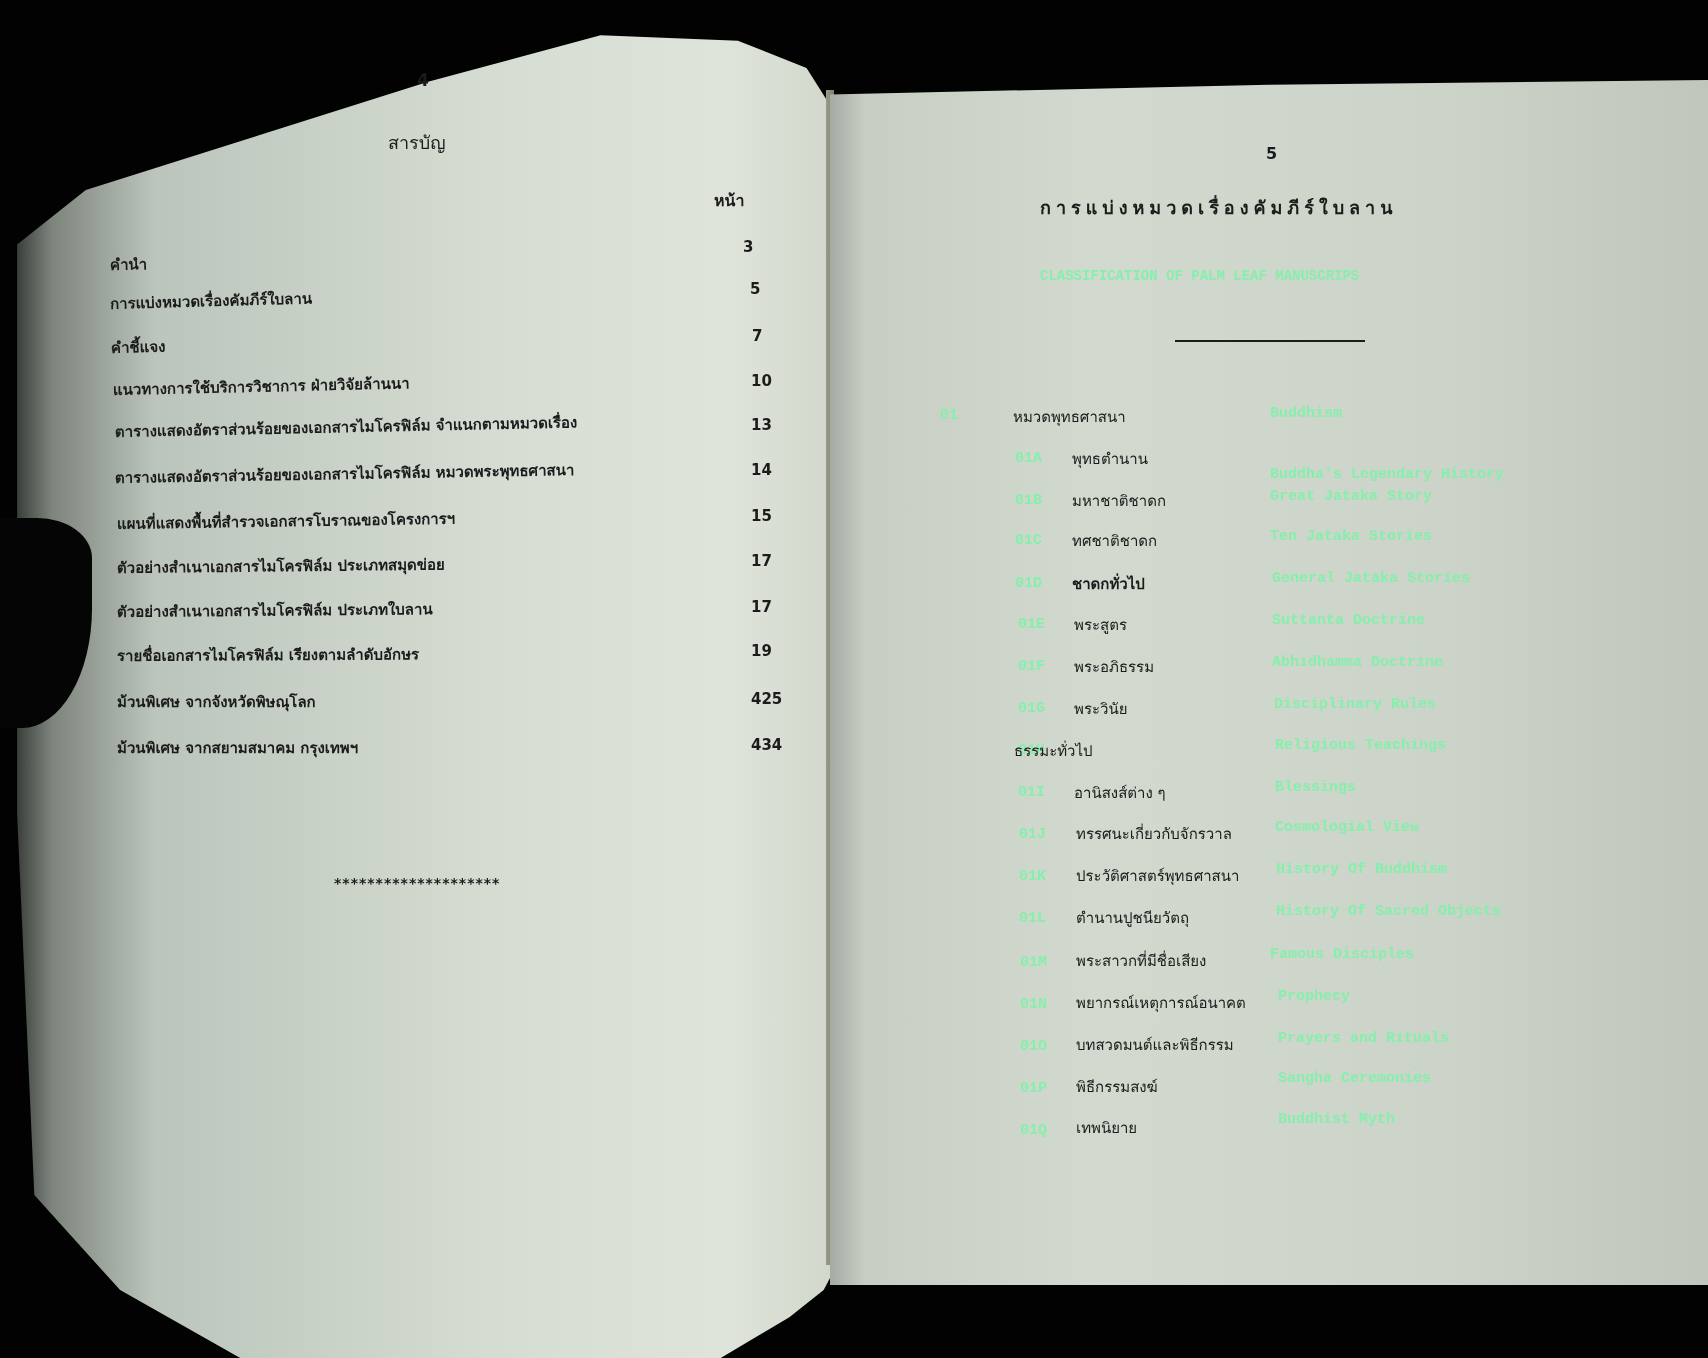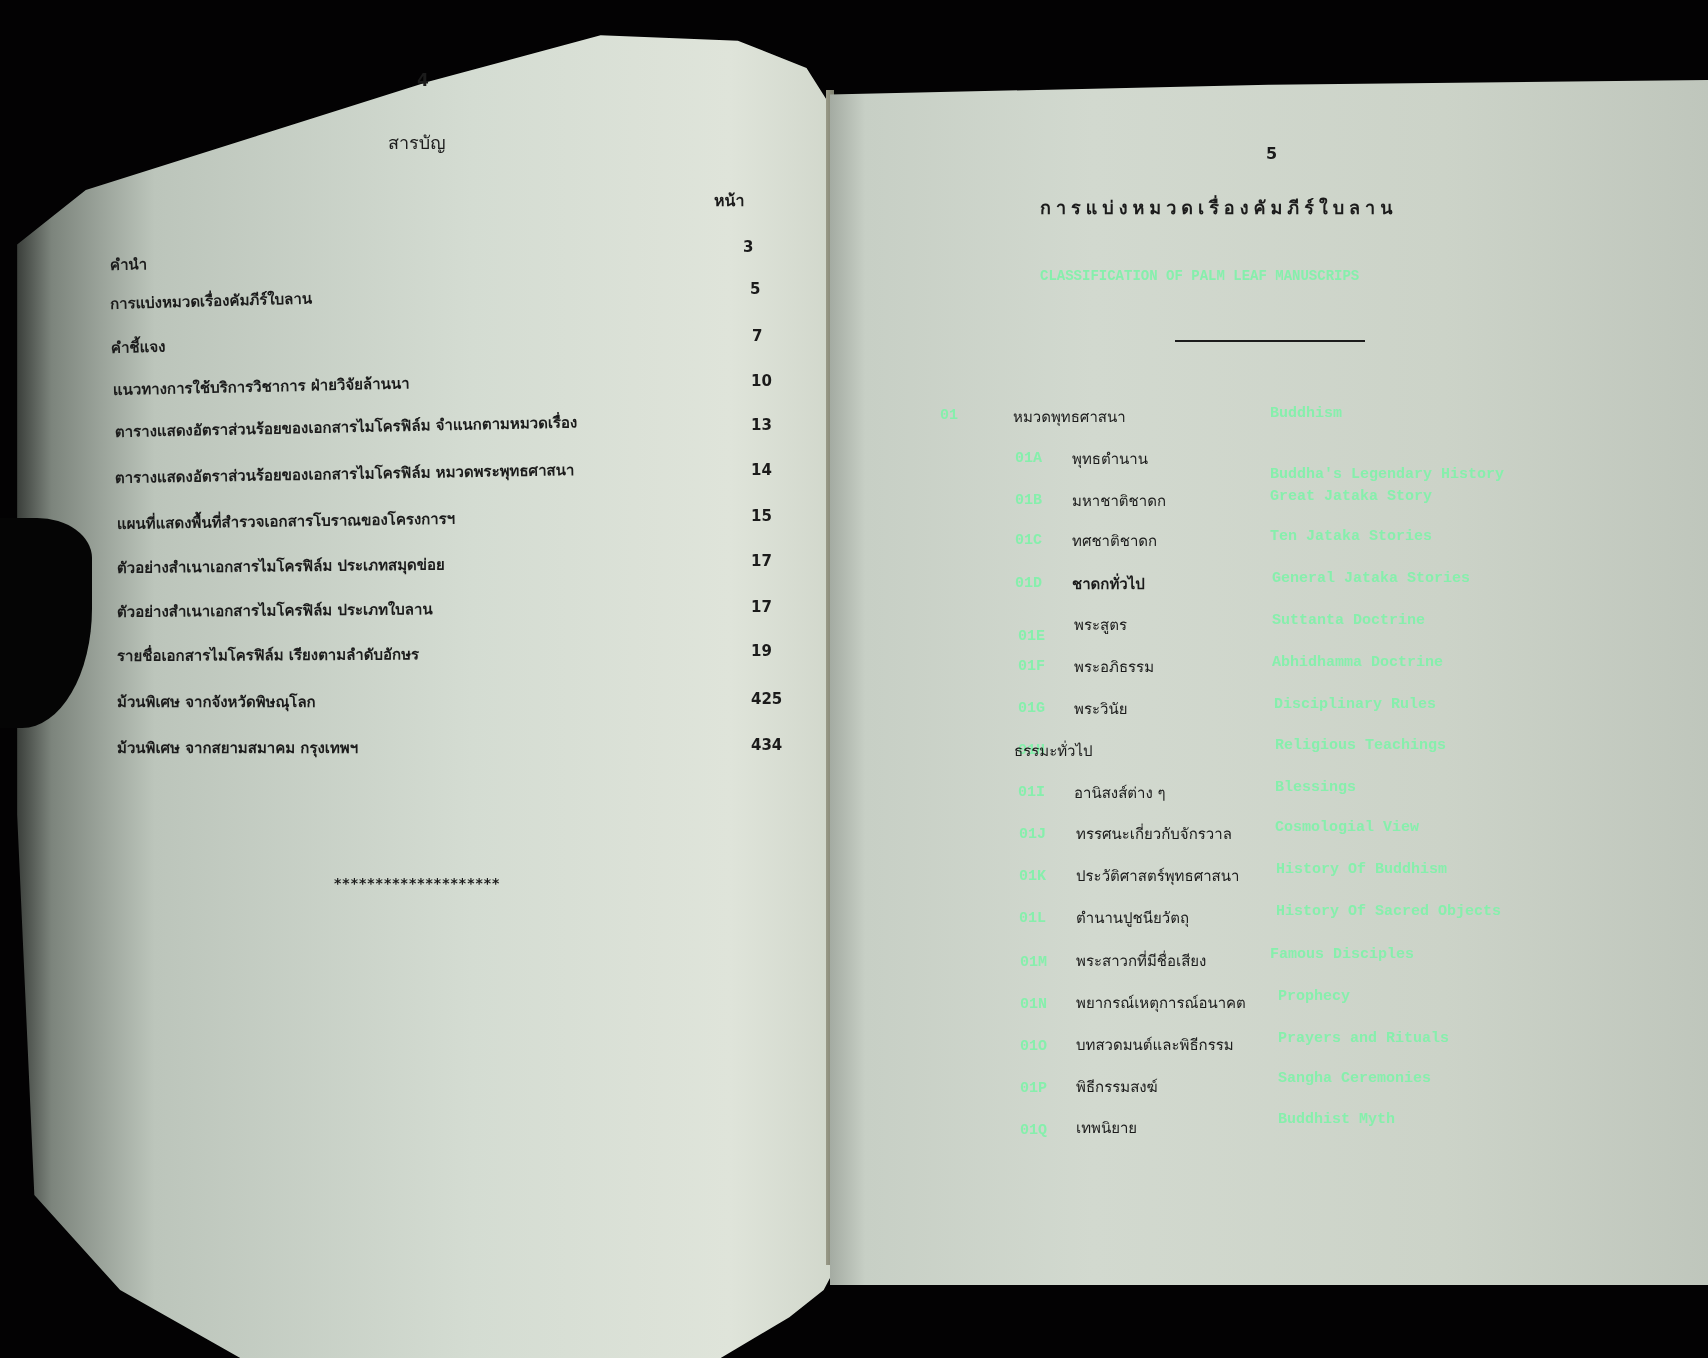--- a/index.html
+++ b/index.html
@@ -117,21 +117,21 @@
     <div class="txt mono" style="left:1015px; top:532px;">01C</div>
     <div class="txt thai" style="left:1072px; top:529px; font-weight:normal;">ทศชาติชาดก</div>
     <div class="txt mono" style="left:1270px; top:528px;">Ten Jataka Stories</div>
   </div>
   <div>
     <div class="txt mono" style="left:1015px; top:575px;">01D</div>
     <div class="txt thai" style="left:1072px; top:572px; font-weight:bold;">ชาดกทั่วไป</div>
     <div class="txt mono" style="left:1272px; top:570px;">General Jataka Stories</div>
   </div>
   <div>
-    <div class="txt mono" style="left:1018px; top:616px;margin-top:12px;">01E</div>
+    <div class="txt mono" style="left:1018px; top:616px;">01E</div>
     <div class="txt thai" style="left:1074px; top:613px; font-weight:normal;">พระสูตร</div>
     <div class="txt mono" style="left:1272px; top:612px;">Suttanta Doctrine</div>
   </div>
   <div>
     <div class="txt mono" style="left:1018px; top:658px;">01F</div>
     <div class="txt thai" style="left:1074px; top:655px; font-weight:normal;">พระอภิธรรม</div>
     <div class="txt mono" style="left:1272px; top:654px;">Abhidhamma Doctrine</div>
   </div>
   <div>
     <div class="txt mono" style="left:1018px; top:700px;">01G</div>

